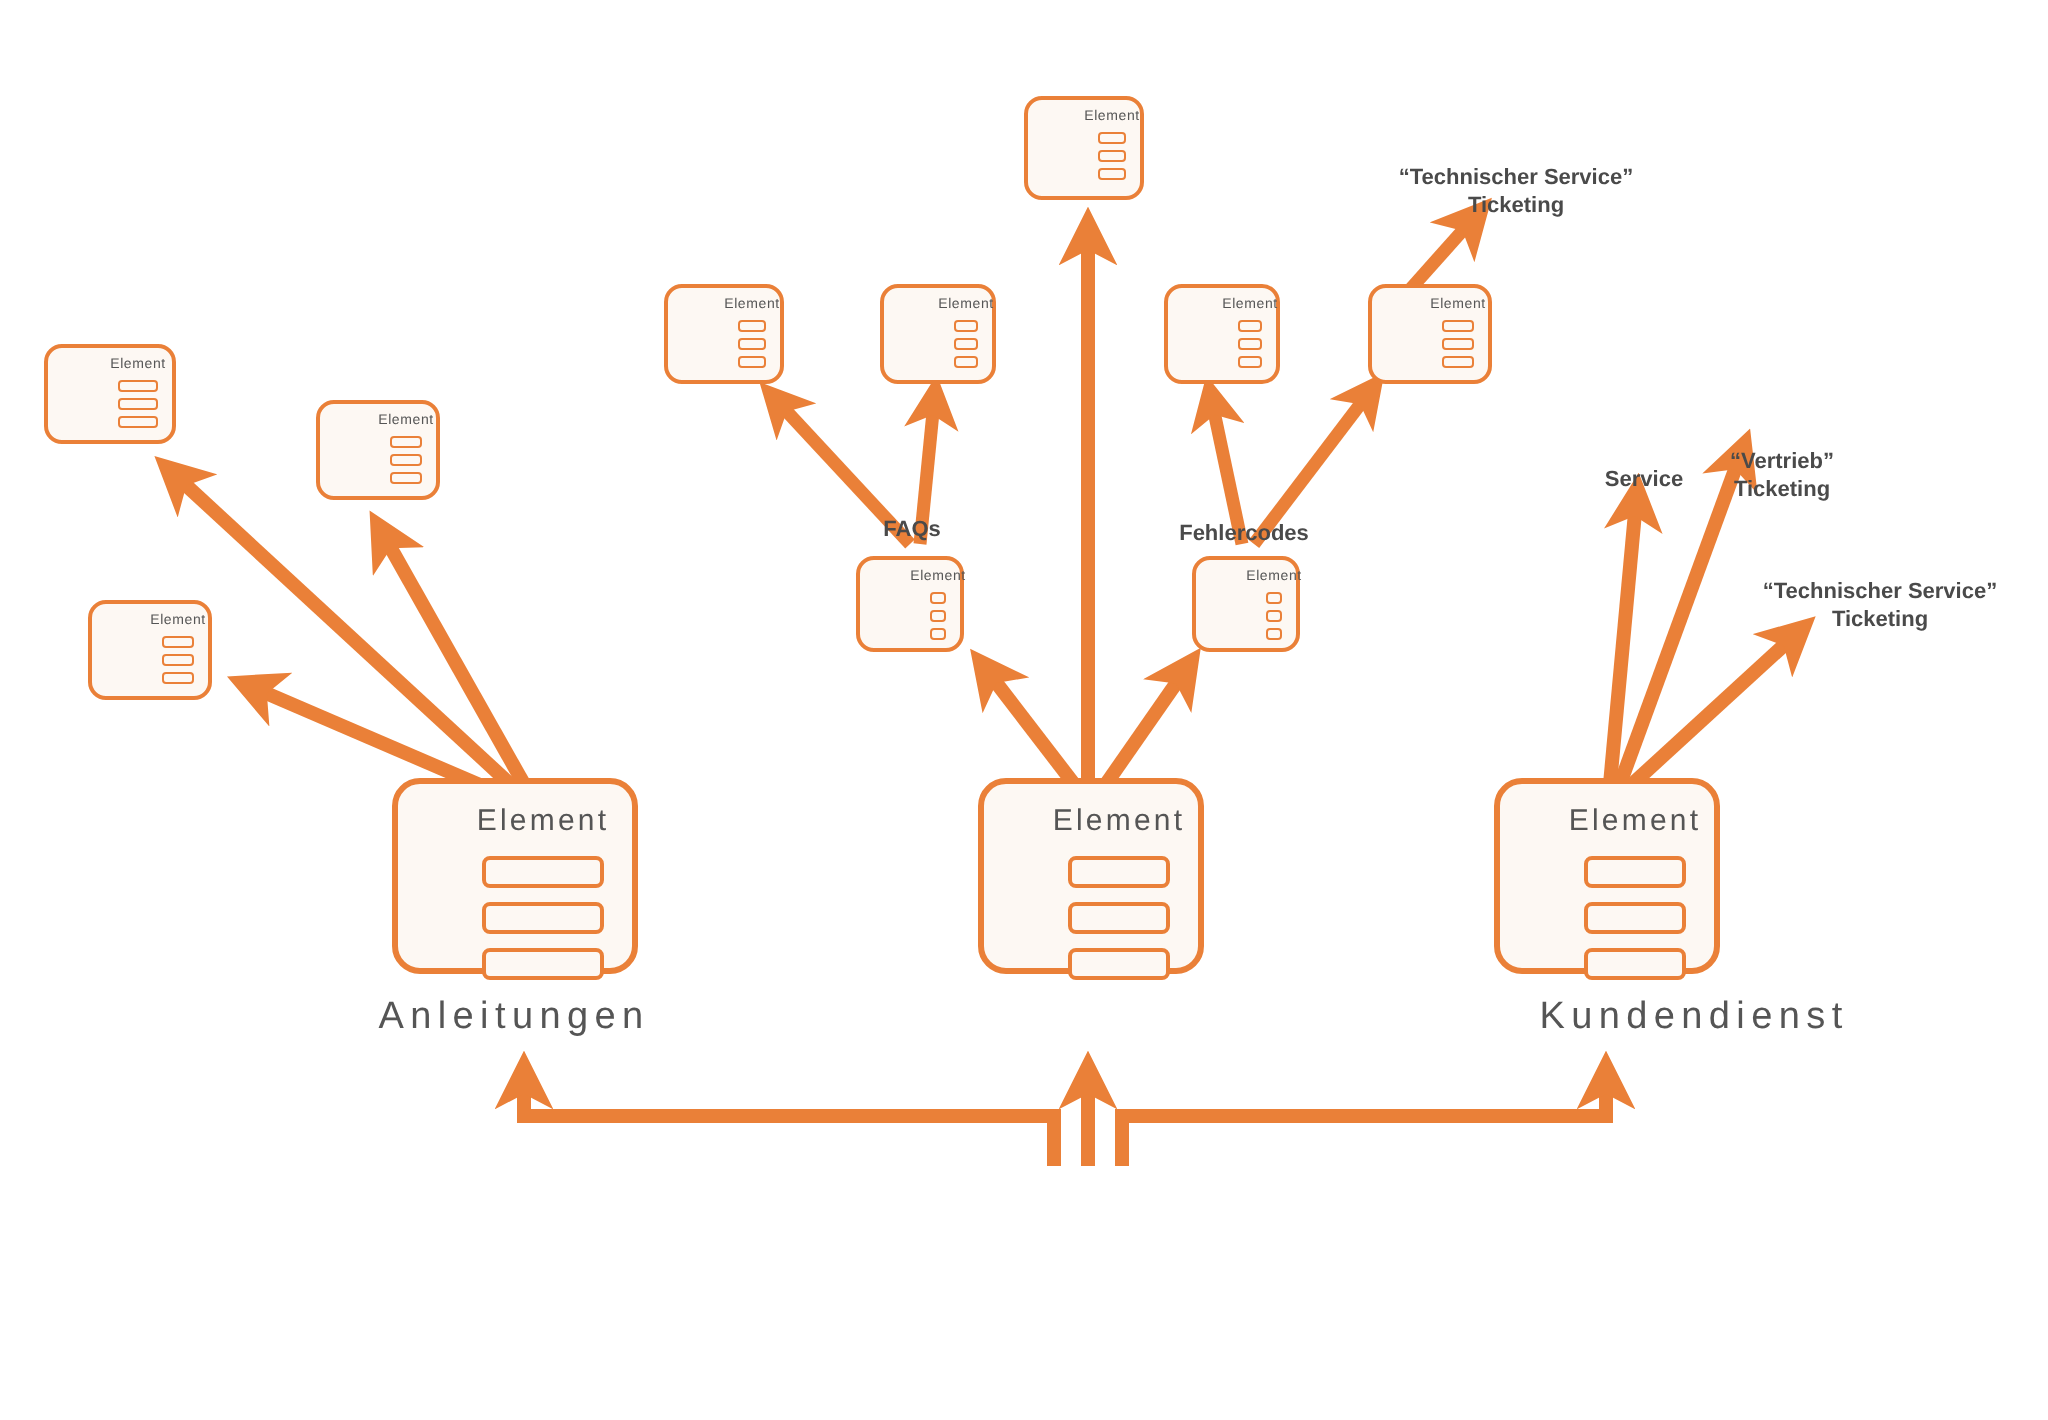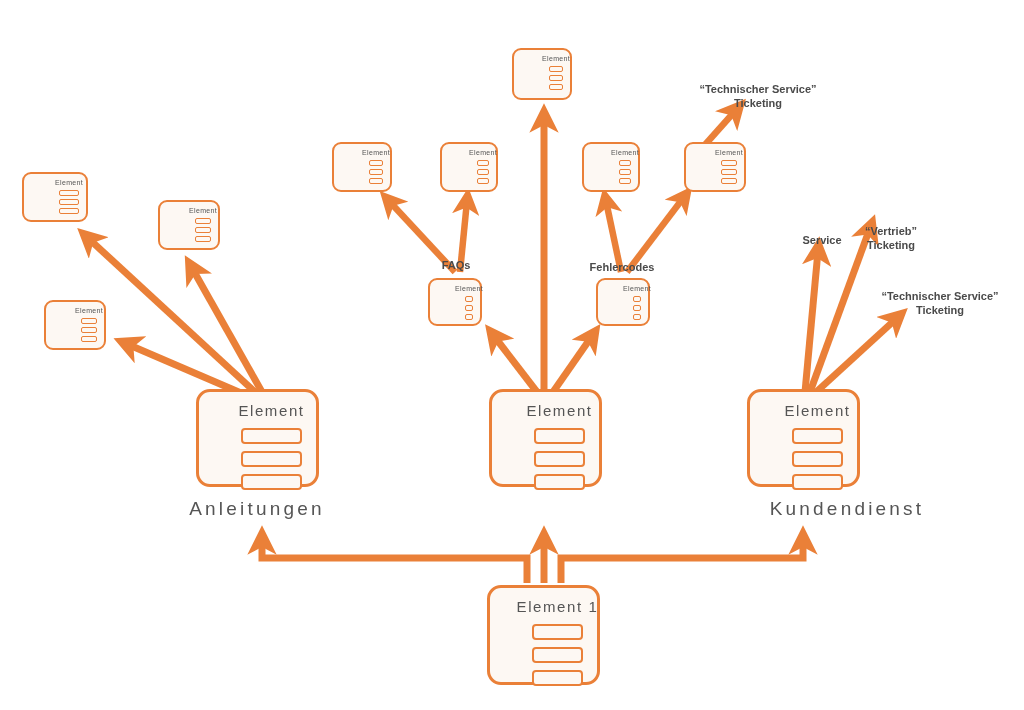--- a/index.html
+++ b/index.html
@@ -176,28 +176,20 @@
 
   <div class="node big" style="left:747px; top:389px; width:113px; height:98px;">
     <div class="node-title">Element</div>
     <div class="bars">
       <div class="bar"></div>
       <div class="bar"></div>
       <div class="bar"></div>
     </div>
   </div>
 
-  <div class="node big" style="left:487px; top:585px; width:113px; height:100px;">
-    <div class="node-title">Element 1</div>
-    <div class="bars">
-      <div class="bar"></div>
-      <div class="bar"></div>
-      <div class="bar"></div>
-    </div>
-  </div>
 
   <div class="cat-label" style="left:257px; top:498px;">Anleitungen</div>
   <div class="cat-label" style="left:803px; top:498px;margin-left:44px;">Kundendienst</div>
 
   <div class="node small" style="left:22px; top:172px; width:66px; height:50px;">
     <div class="node-title">Element</div>
     <div class="bars">
       <div class="bar"></div>
       <div class="bar"></div>
       <div class="bar"></div>

